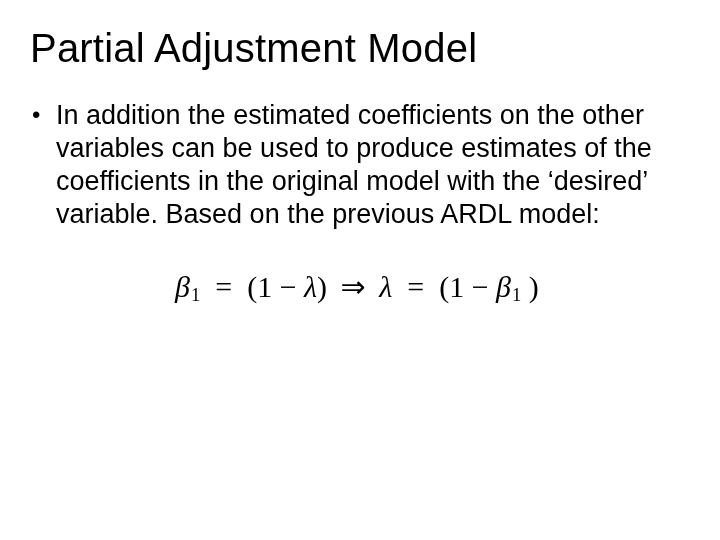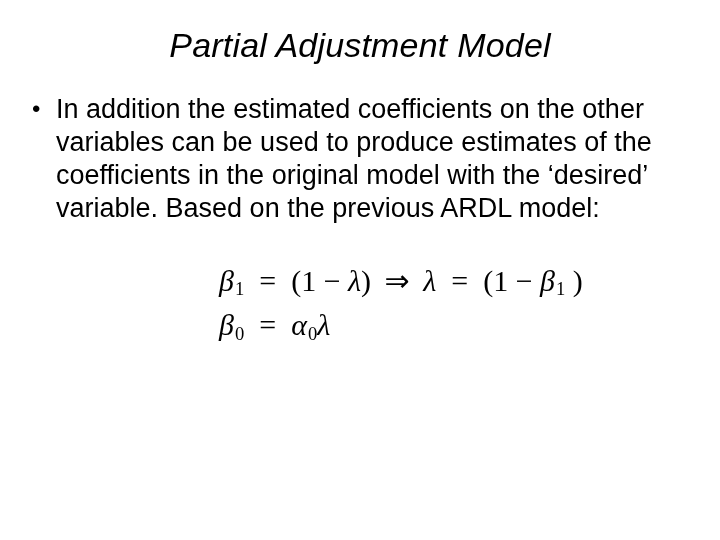--- a/index.html
+++ b/index.html
@@ -11,26 +11,24 @@
     font-family: Arial, Helvetica, sans-serif;
     color: #000;
   }
   .slide {
     width: 720px;
     height: 540px;
     box-sizing: border-box;
     padding: 20px 30px 0 30px;
   }
   .title {
-    text-align: center;
-    font-size: 34px;
+    font-size: 40px;
     font-weight: 400;
     margin: 6px 0 28px 0;
     letter-spacing: 0.2px;
-    font-style: italic;
   }
   .bullet {
     display: flex;
     align-items: flex-start;
     font-size: 27px;
     line-height: 1.22;
     padding: 0 2px 0 2px;
   }
   .bullet .dot {
     display: inline-block;
@@ -44,21 +42,20 @@
     flex: 1 1 auto;
   }
   .math-block {
     margin: 34px 0 0 145px;
     font-family: "Times New Roman", Times, serif;
     font-size: 30px;
     line-height: 1.45;
   }
   .math-block .row {
     white-space: nowrap;
-    margin-left: 44px;
   }
   .math-block .sub {
     font-size: 0.62em;
     vertical-align: -0.25em;
     padding-left: 1px;
   }
   .math-block .arrow {
     padding: 0 6px;
   }
 </style>
@@ -80,20 +77,15 @@
       <i><span>β</span></i><span class="sub">1</span>
       &nbsp;<span>=</span>&nbsp;
       <span>(</span><span>1</span>&nbsp;<span>−</span>&nbsp;<i><span>λ</span></i><span>)</span>
       <span class="arrow">⇒</span>
       <i><span>λ</span></i>
       &nbsp;<span>=</span>&nbsp;
       <span>(</span><span>1</span>&nbsp;<span>−</span>&nbsp;<i><span>β</span></i><span class="sub">1</span>&nbsp;<span>)</span>
     </div>
 
 
-    <div class="row">
-      <i><span>β</span></i><span class="sub">0</span>
-      &nbsp;<span>=</span>&nbsp;
-      <i><span>α</span></i><span class="sub">0</span><i><span>λ</span></i>
-    </div>
   </div>
 
 </div>
 
 </body></html>

